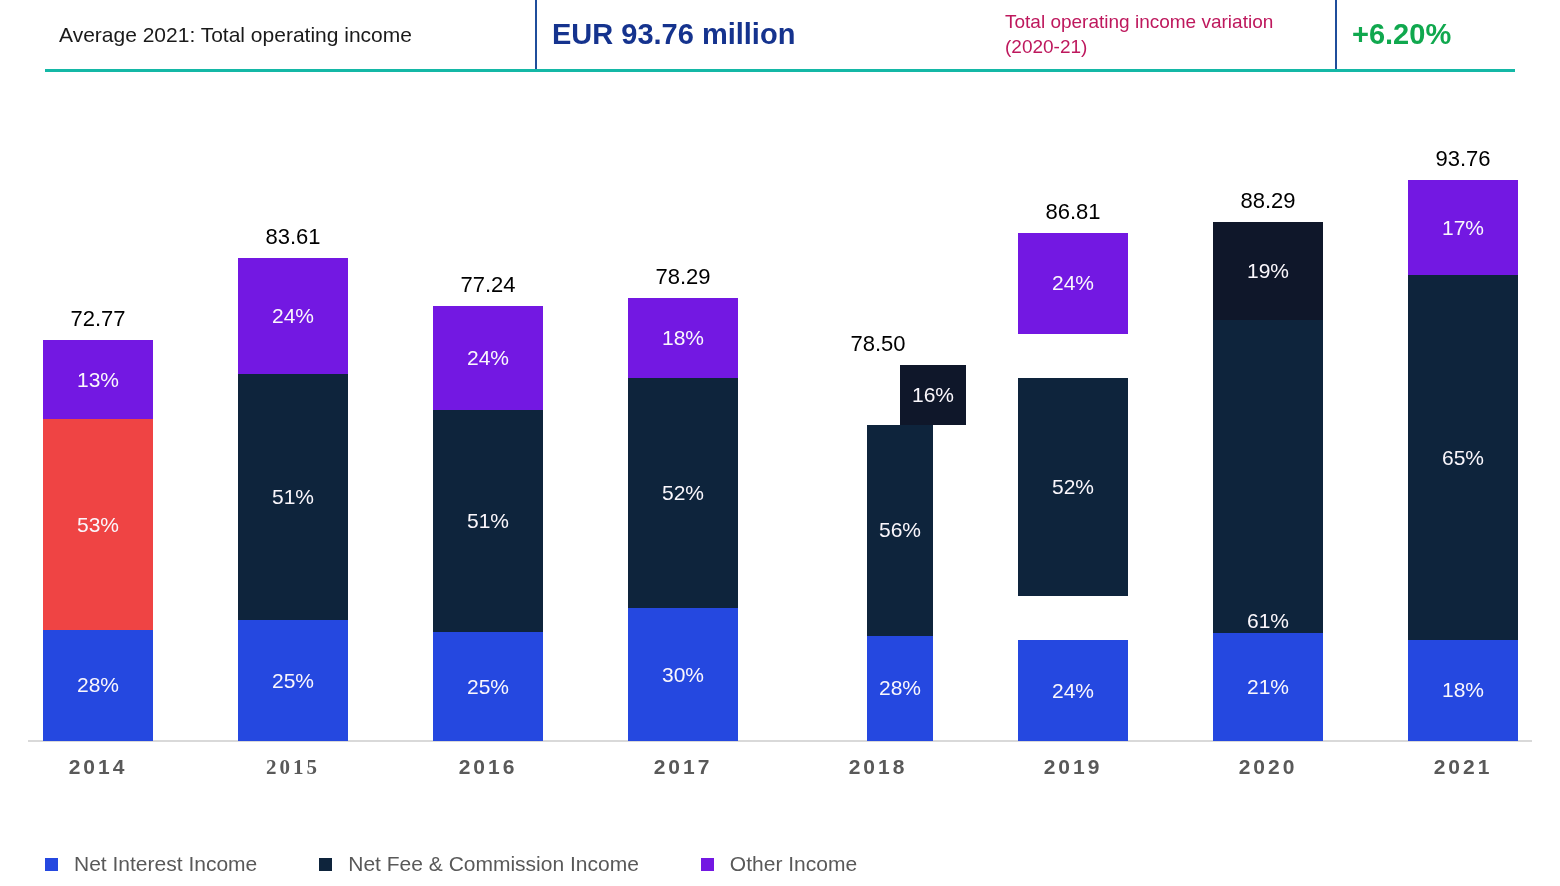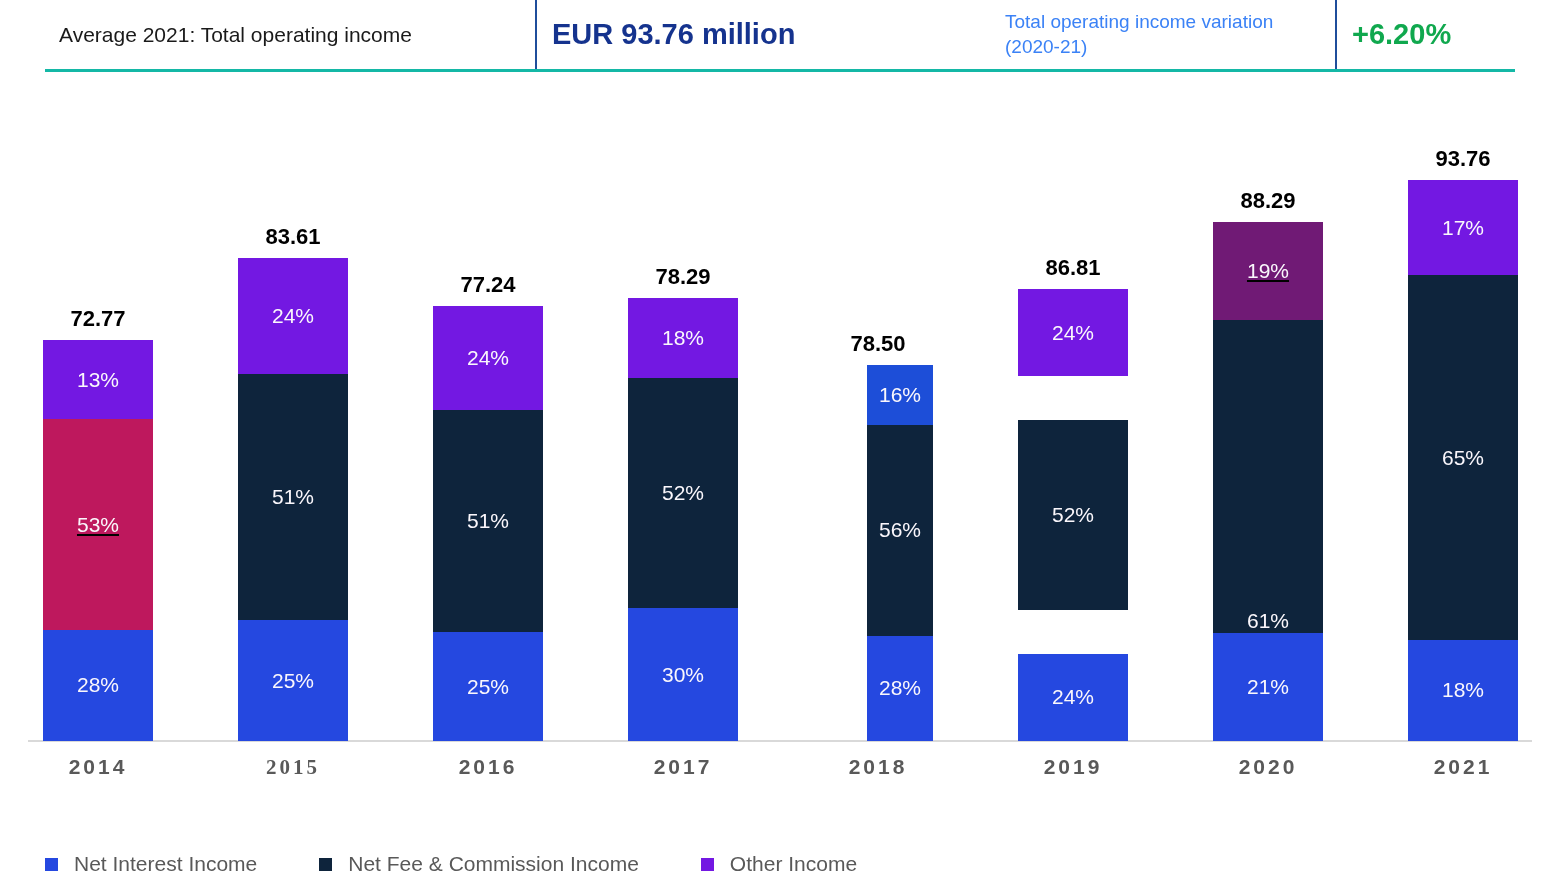--- a/index.html
+++ b/index.html
@@ -19,21 +19,21 @@
   .kpi-cell { display: flex; align-items: center; }
   .kpi-left  { width: 490px; padding-left: 14px; }
   .kpi-left .label { font-size: 21px; color: #1a1a1a; }
   .kpi-mid {
     width: 800px;
     border-left: 2px solid #1F4E9B;
     display: flex; align-items: center; justify-content: space-between;
     padding-left: 15px; padding-right: 10px;
   }
   .kpi-value { font-size: 29px; font-weight: bold; color: #15338E; }
-  .kpi-var-label { font-size: 19px; color: #3b82f6; width: 320px; line-height: 1.3; }
+  .kpi-var-label { font-size: 19px; color: #be185d; width: 320px; line-height: 1.3; }
   .kpi-right {
     width: 180px;
     border-left: 2px solid #1F4E9B;
     padding-left: 15px;
   }
   .kpi-var-value { font-size: 29px; font-weight: bold; color: #10A84E; }
 
   
   .plot {
     position: absolute; left: 0; top: 133px; width: 1560px; height: 608px;
@@ -41,21 +41,21 @@
   .axis-line {
     position: absolute; left: 28px; width: 1504px; bottom: -1px; height: 2px;
     background: #D9D9D9;
   }
   .bar {
     position: absolute; bottom: 0; width: 110px;
     display: flex; flex-direction: column;
   }
   .bar .total {
     position: absolute; top: -34px; left: 0; width: 100%;
-    text-align: center; font-size: 22px; font-weight: bold; color: #000000;
+    text-align: center; font-size: 22px; font-weight: normal; color: #000000;
   }
   .seg {
     width: 100%; display: flex; align-items: center; justify-content: center;
   }
   .seg .pct { font-size: 21px; color: #FAF7FC; }
   .x-label {
     position: absolute; top: 755px; width: 130px;
     text-align: center; font-size: 21px; font-weight: bold;
     color: #595959; letter-spacing: 3px;
   }
@@ -85,21 +85,21 @@
   </div>
 </div>
 
 <div class="plot" id="plot">
   <div class="axis-line"></div>
 <div class="bar" style="left: 43px; height: 401px;">
       <div class="total">72.77</div>
       <div class="seg" style="background: rgb(115, 24, 226); height: 19.802%;">
         <span class="pct">13%</span>
       </div>
-      <div class="seg" style="background: #be185d; height: 52.4752%; text-decoration: underline;">
+      <div class="seg" style="background: #ef4444; height: 52.4752%;">
         <span class="pct">53%</span>
       </div>
       <div class="seg" style="background: rgb(37, 72, 224); height: 27.7228%;">
         <span class="pct">28%</span>
       </div>
     </div>
     <div class="bar" style="left: 238px; height: 483px;">
       <div class="total">83.61</div>
       <div class="seg" style="background: rgb(115, 24, 226); height: 24%;">
         <span class="pct">24%</span>
@@ -130,45 +130,45 @@
       </div>
       <div class="seg" style="background: rgb(14, 36, 60); height: 52%;">
         <span class="pct">52%</span>
       </div>
       <div class="seg" style="background: rgb(37, 72, 224); height: 30%;">
         <span class="pct">30%</span>
       </div>
     </div>
     <div class="bar" style="left: 823px; height: 376px; padding-left: 44px;">
       <div class="total">78.50</div>
-      <div class="seg" style="background: #1d4ed8; height: 16%;">
+      <div class="seg" style="background: #0f172a; height: 16%; margin-left: 33px;">
         <span class="pct">16%</span>
       </div>
       <div class="seg" style="background: rgb(14, 36, 60); height: 56%;">
         <span class="pct">56%</span>
       </div>
       <div class="seg" style="background: rgb(37, 72, 224); height: 28%;">
         <span class="pct">28%</span>
       </div>
     </div>
-    <div class="bar" style="left: 1018px; height: 452px; gap: 44px;">
+    <div class="bar" style="left: 1018px; height: 508px; gap: 44px;">
       <div class="total">86.81</div>
       <div class="seg" style="background: rgb(115, 24, 226); height: 24%;">
         <span class="pct">24%</span>
       </div>
       <div class="seg" style="background: rgb(14, 36, 60); height: 52%;">
         <span class="pct">52%</span>
       </div>
       <div class="seg" style="background: rgb(37, 72, 224); height: 24%;">
         <span class="pct">24%</span>
       </div>
     </div>
     <div class="bar" style="left: 1213px; height: 519px; border-radius: 24px;">
       <div class="total">88.29</div>
-      <div class="seg" style="background: #701a75; height: 18.8119%; text-decoration: underline;">
+      <div class="seg" style="background: #0f172a; height: 18.8119%;">
         <span class="pct">19%</span>
       </div>
       <div class="seg" style="background: rgb(14, 36, 60); height: 60.396%; align-items: flex-end;">
         <span class="pct">61%</span>
       </div>
       <div class="seg" style="background: rgb(37, 72, 224); height: 20.7921%;">
         <span class="pct">21%</span>
       </div>
     </div>
     <div class="bar" style="left: 1408px; height: 561px;">

